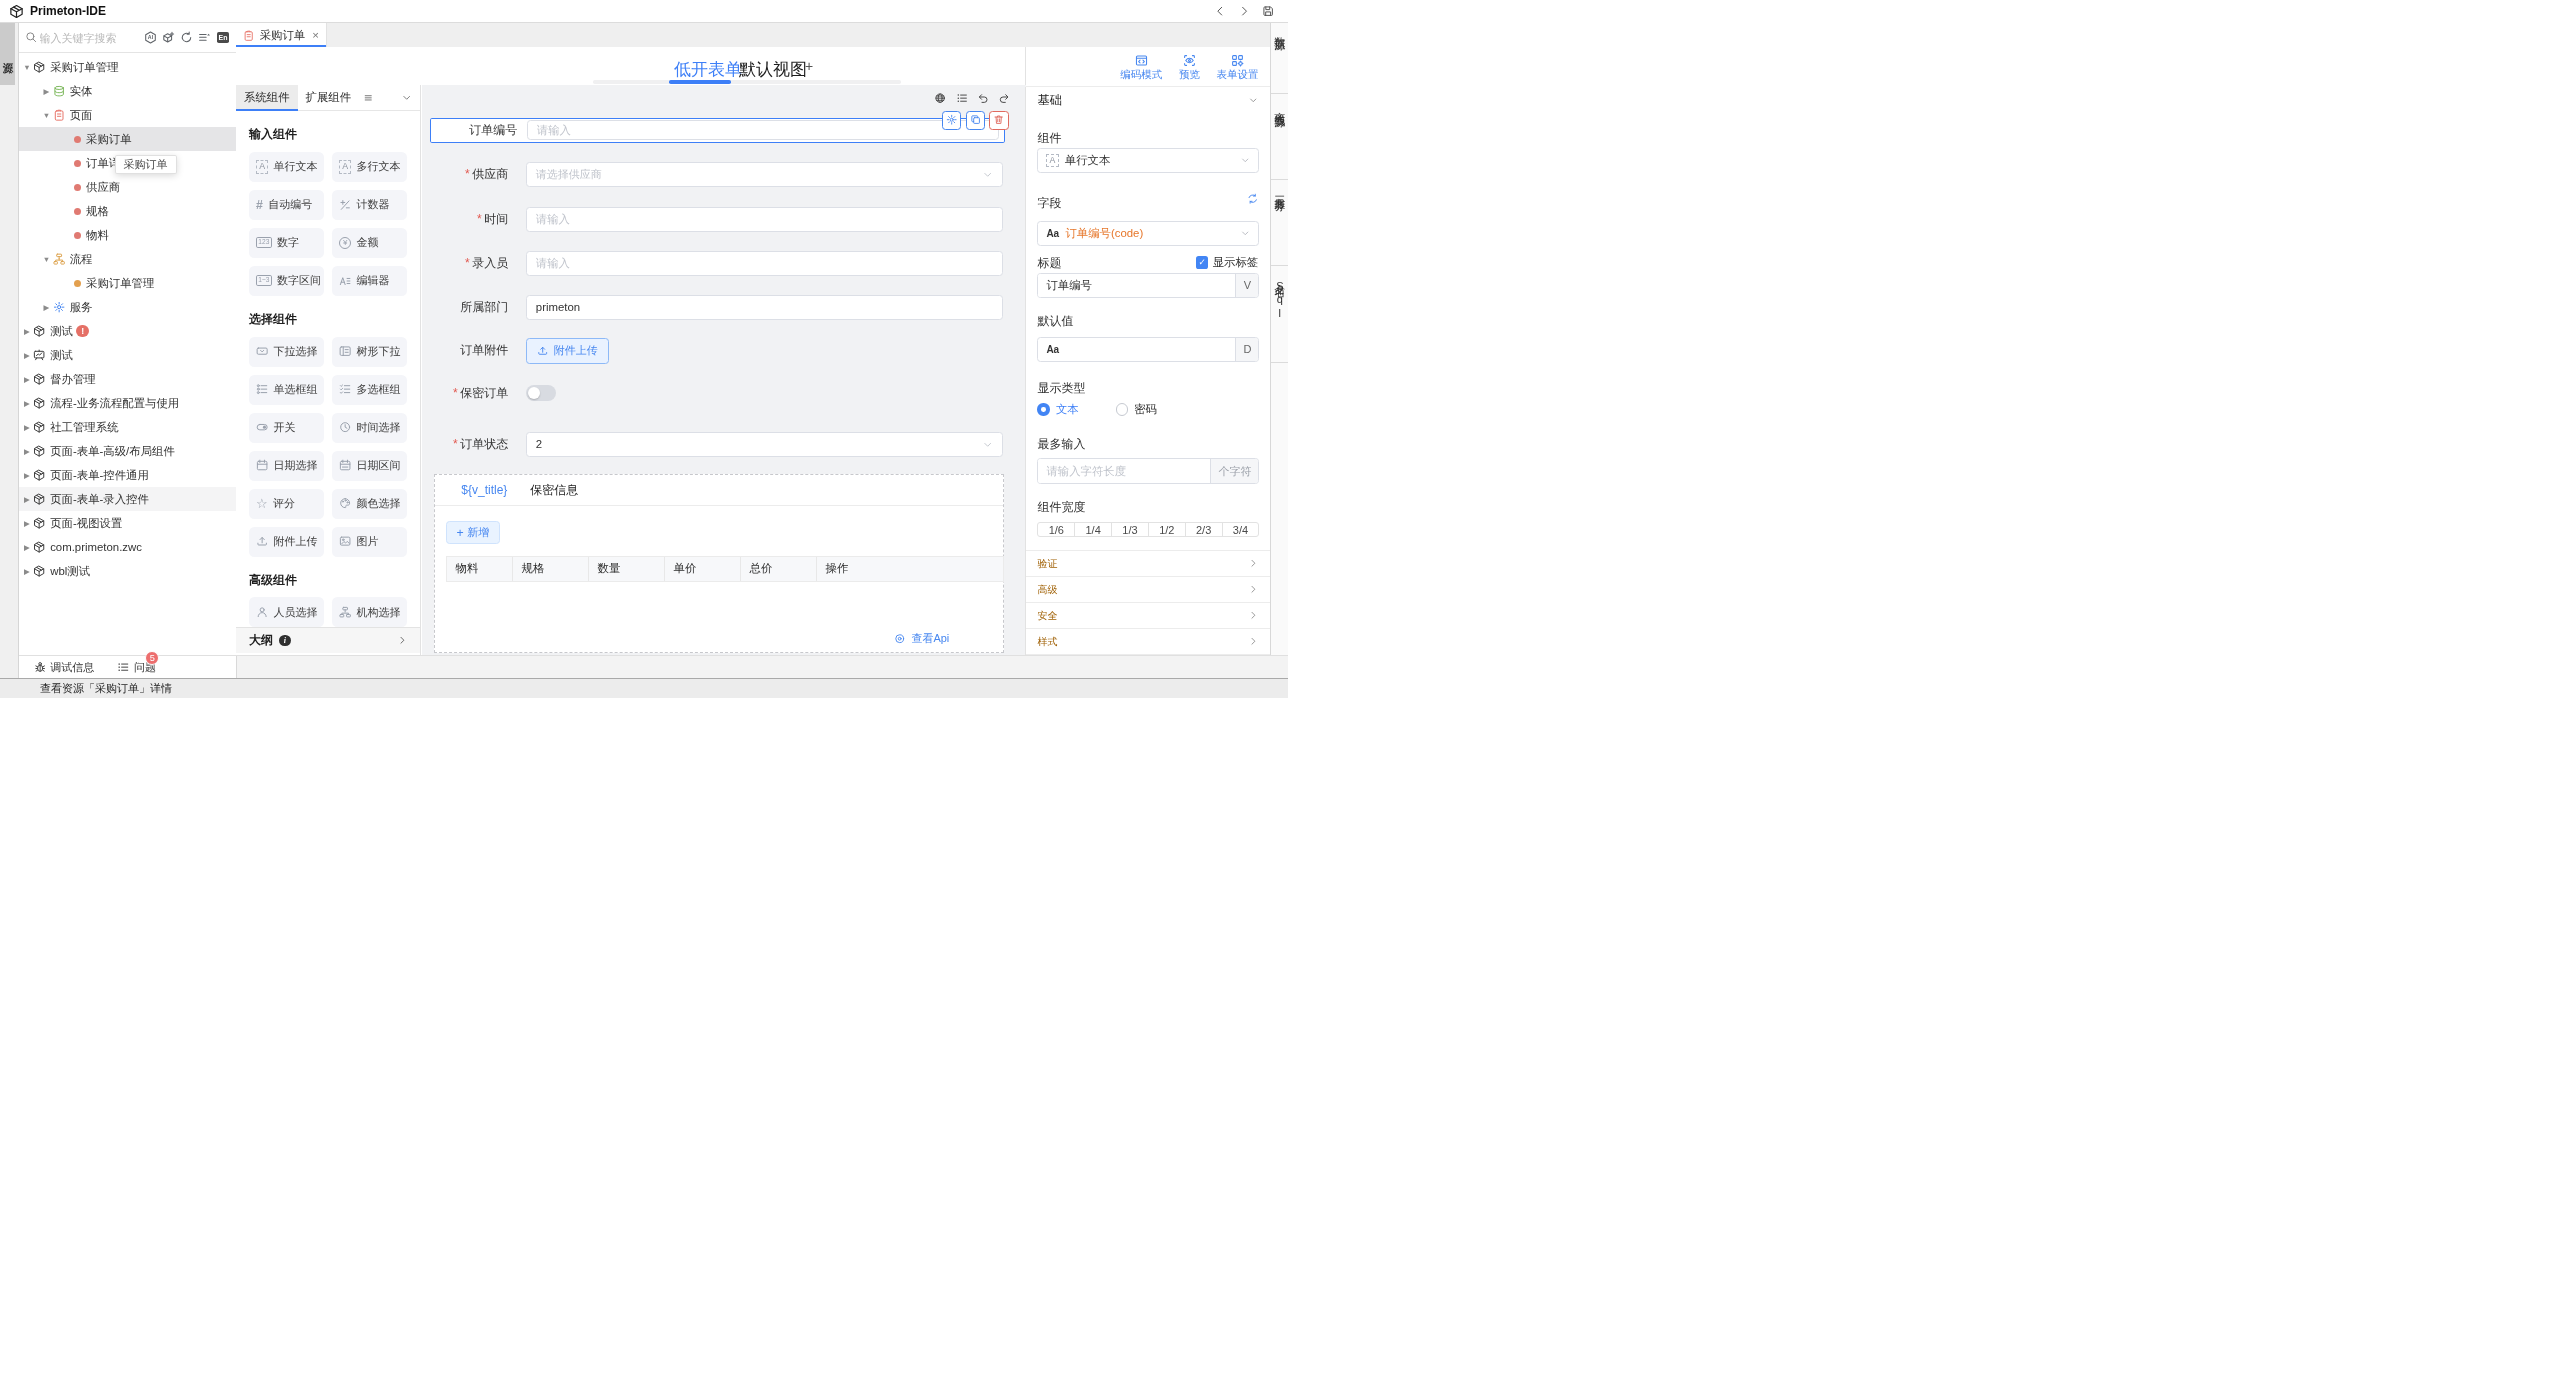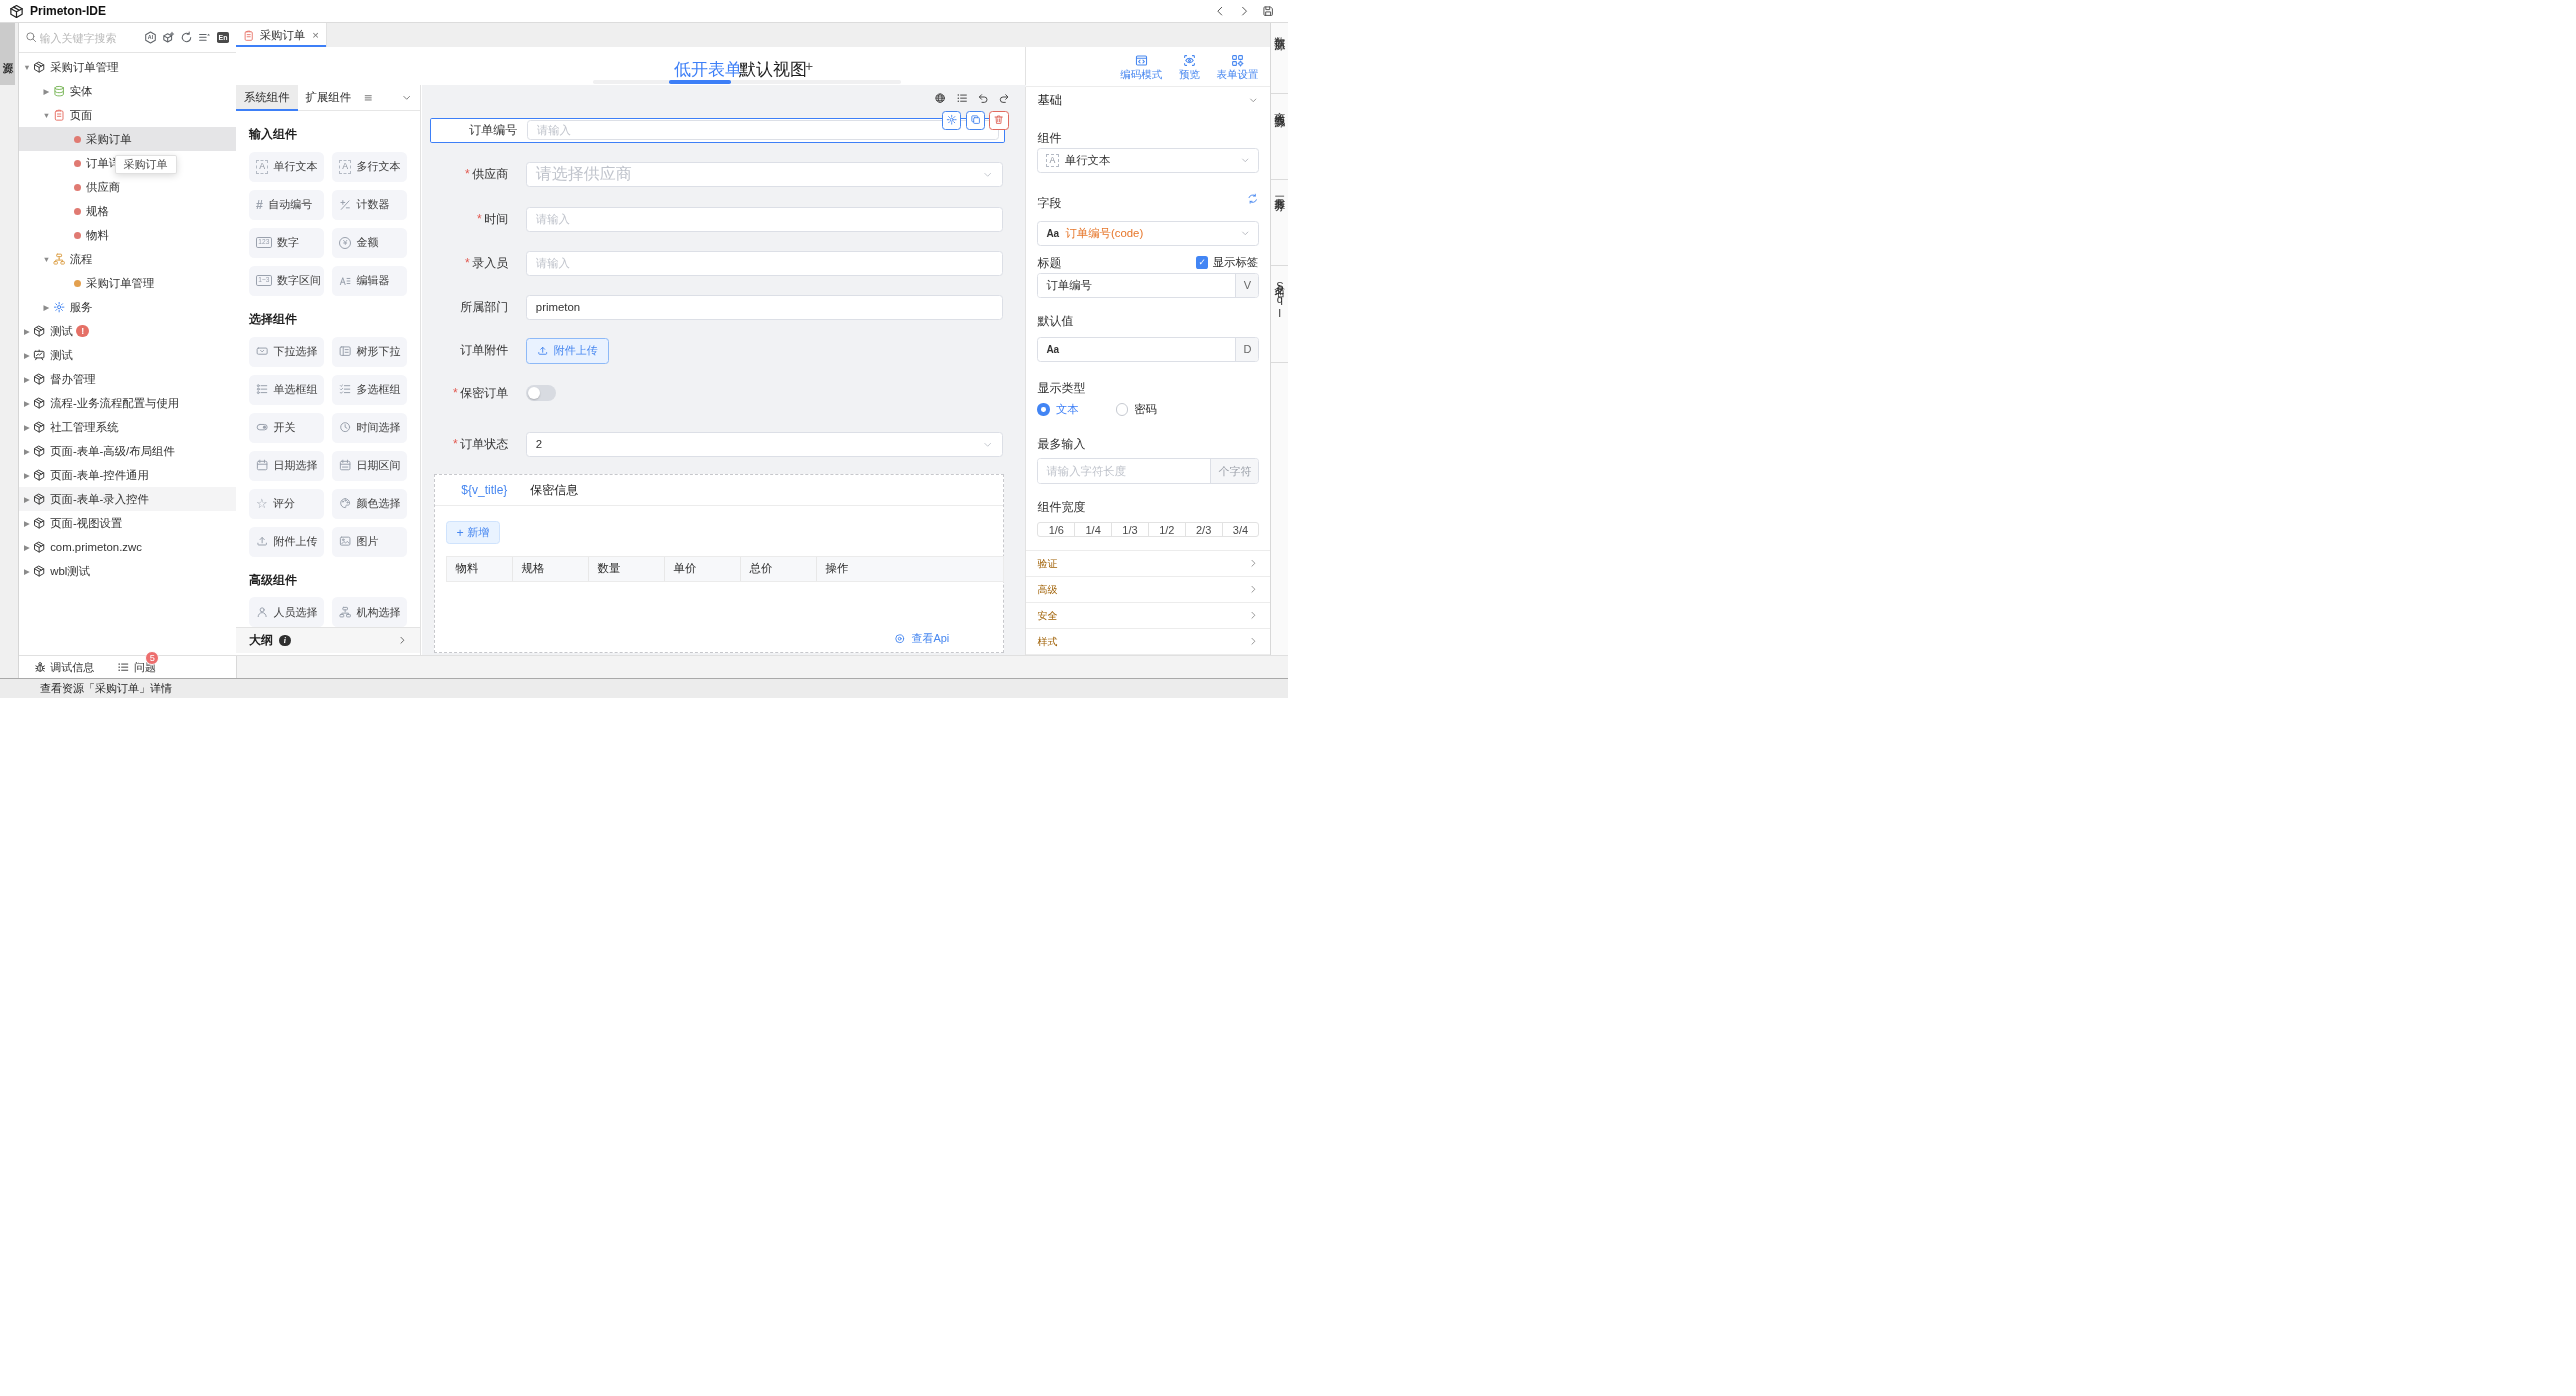--- a/index.html
+++ b/index.html
@@ -79,21 +79,21 @@
 #ctools{position:absolute;top:7px;right:16px;display:flex;gap:8.8px}
 #ctools>span{cursor:pointer;display:flex}
 .flabel{position:absolute;left:0;width:95px;display:flex;align-items:center;justify-content:flex-end;
   padding-right:8.8px;font-size:12px;color:#333;height:24.6px;white-space:nowrap}
 .req{color:#e25950;margin-right:2.6px}
 .cinput{position:absolute;left:104px;width:477px;height:24.6px;border:0.9px solid #dcdfe6;border-radius:3.5px;
   background:#fff;font-size:11.4px;color:#333;padding:0 8.8px;outline:none;font-family:inherit}
 .cinput::placeholder{color:#c0c4cc}
 .cselect{position:absolute;left:104px;width:477px;height:24.6px;border:0.9px solid #dcdfe6;border-radius:3.5px;
   background:#fff;display:flex;align-items:center;padding:0 8.8px;cursor:pointer}
-.cselect .ph{color:#c0c4cc;font-size:16px}
+.cselect .ph{color:#c0c4cc;font-size:11px}
 .cselect .val{color:#333;font-size:11.4px}
 .cselect .sarw{margin-left:auto;display:flex}
 .selrow{position:absolute;left:8px;top:32.5px;width:575px;height:25.5px;background:#fff;border:1.4px solid #3d7ff7;border-radius:1.8px}
 .selrow .flabel{height:23px}
 .selrow input{position:absolute;left:96px;top:1.8px;width:472px;height:19.3px;border:0.9px solid #dcdfe6;border-radius:3.5px;
   padding:0 8.8px;font-size:11.4px;outline:none;font-family:inherit}
 .selrow input::placeholder{color:#c0c4cc}
 #rowbtns{position:absolute;top:25.5px;left:520px;display:flex;gap:4.4px;z-index:5}
 .rbtn{width:19.3px;height:19.3px;border-radius:3.5px;background:#fff;display:flex;align-items:center;justify-content:center;cursor:pointer}
 .rbtn.b{border:0.9px solid #4787f0}.rbtn.r{border:0.9px solid #e06a5f}

